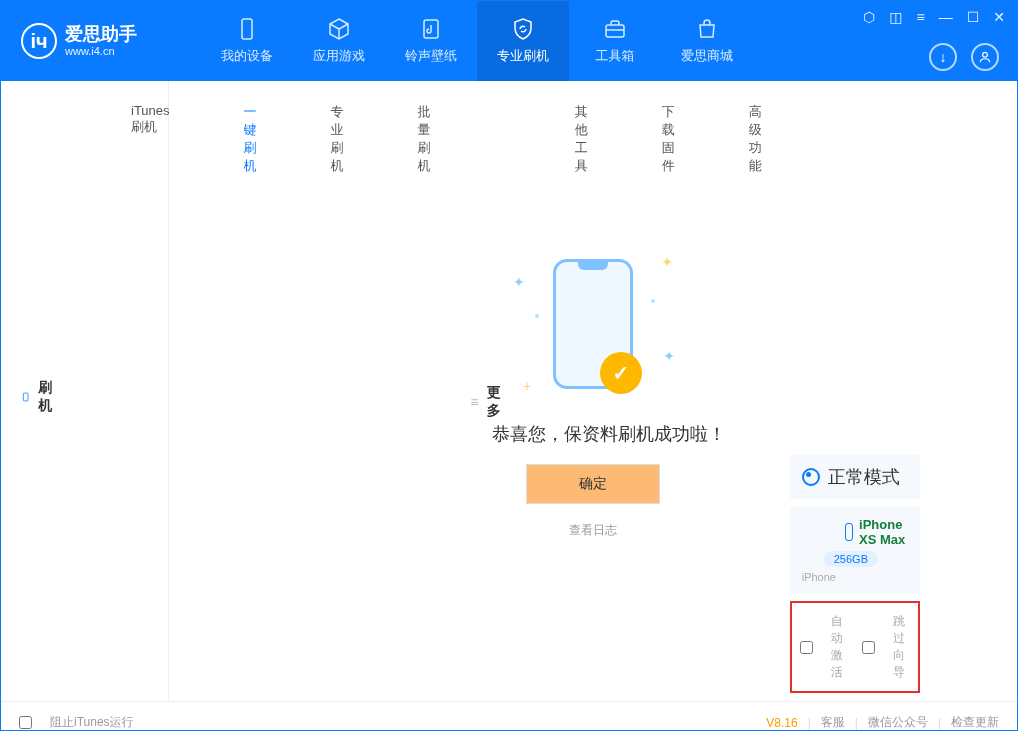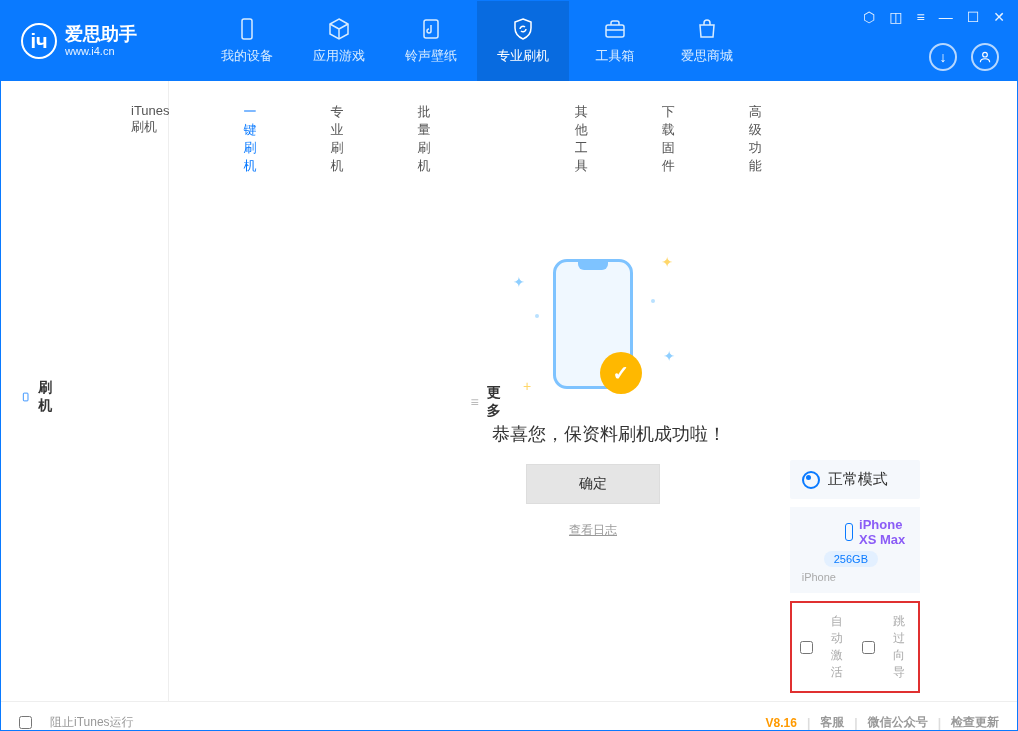--- a/index.html
+++ b/index.html
@@ -22,25 +22,25 @@
 .header-right-icons { position: absolute; right: 18px; bottom: 10px; display: flex; gap: 14px; }
 .header-right-icons .circ { width: 28px; height: 28px; border: 2px solid rgba(255,255,255,0.7); border-radius: 50%; display: flex; align-items: center; justify-content: center; cursor: pointer; font-size: 14px; }
 
 .body-area { display: flex; height: 620px; }
 .sidebar { width: 168px; border-right: 1px solid #eee; display: flex; flex-direction: row; padding-top: 12px; }
 .side-section-title { display: flex; align-items: center; gap: 8px; padding: 8px 20px; font-size: 14px; color: #333; font-weight: bold; }
 .side-item { padding: 10px 20px 10px 54px; font-size: 13px; color: #555; cursor: pointer; }
 .side-item.active { color: #0a7aff; }
 
 .device-panels { margin-top: auto; padding: 0; }
-.mode-box { margin: 8px; background: #f5f8fc; padding: 10px 12px; font-size: 15px; color: #333; display: flex; align-items: center; gap: 8px; border-radius: 2px; }
+.mode-box { margin: 8px; background: #f5f8fc; padding: 10px 12px; font-size: 18px; color: #333; display: flex; align-items: center; gap: 8px; border-radius: 2px; }
 .mode-icon { width: 18px; height: 18px; border: 2px solid #0a7aff; border-radius: 50%; position: relative; }
 .mode-icon::after { content: ''; width: 5px; height: 5px; background: #0a7aff; border-radius: 50%; position: absolute; top: 2px; left: 2px; }
 .device-box { margin: 0 8px 8px; background: #f5f8fc; padding: 10px 12px; }
-.device-title { font-size: 13px; font-weight: bold; color: #8b5cf6; display: flex; align-items: center; gap: 6px; margin-left: 43px; }
+.device-title { font-size: 13px; font-weight: bold; color: #15803d; display: flex; align-items: center; gap: 6px; margin-left: 43px; }
 .device-badge { display: inline-block; background: #e3f0ff; color: #0a7aff; font-size: 11px; padding: 2px 10px; border-radius: 10px; margin-top: 4px; margin-left: 22px; }
 .device-sub { font-size: 11px; color: #aaa; margin-top: 4px; }
 .phone-mini-icon { width: 14px; height: 18px; border: 1.5px solid #0a7aff; border-radius: 3px; }
 
 .highlight-box { border: 2px solid #e03030; margin: 8px; padding: 10px 8px; display: flex; gap: 14px; align-items: center; }
 .chk { display: flex; align-items: center; gap: 18px; font-size: 12px; color: #aaa; }
 .chk input { width: 13px; height: 13px; }
 
 .content { flex: 1; display: flex; flex-direction: column; align-items: center; justify-content: center; gap: 18px; }
 .illus { width: 220px; height: 160px; position: relative; display: flex; align-items: center; justify-content: center; }
@@ -50,27 +50,27 @@
 .sparkle { position: absolute; color: #8fcfff; font-size: 14px; }
 .sparkle.s1 { left: 30px; top: 30px; }
 .sparkle.s2 { right: 30px; top: 10px; color: #ffd76a; }
 .sparkle.s3 { left: 40px; bottom: 10px; color: #ffd76a; }
 .sparkle.s4 { right: 28px; bottom: 40px; }
 .dot { position: absolute; width: 4px; height: 4px; background: #b9e1ff; border-radius: 50%; }
 .dot.d1 { left: 52px; top: 70px; }
 .dot.d2 { right: 48px; top: 55px; }
 
 .success-text { font-size: 18px; color: #333; margin-left: 32px; }
-.ok-btn { border: 1px solid #ddd; background: #e5e5e5; padding: 10px 52px; font-size: 14px; color: #333; cursor: pointer; }
-.log-link { font-size: 12px; color: #999; cursor: pointer; text-decoration: underline; }
+.ok-btn { border: 1px solid #ddd; background: #fdba74; padding: 10px 52px; font-size: 14px; color: #333; cursor: pointer; }
+.log-link { font-size: 12px; color: #999; cursor: pointer; }
 
 .footer { height: 42px; border-top: 1px solid #eee; display: flex; align-items: center; padding: 0 18px; font-size: 12px; color: #999; }
 .footer .chk { color: #999; }
 .footer-right { margin-left: auto; display: flex; align-items: center; gap: 10px; }
-.footer-right span { cursor: pointer; font-weight: bold; }
+.footer-right span { cursor: pointer; }
 .footer-right .sep { color: #ddd; cursor: default; }
 .version { color: #ff9a00; }
 </style>
 </head>
 <body>
 
 <div class="header">
   <div class="logo-area">
     <div class="logo-icon">iч</div>
     <div class="logo-text">

